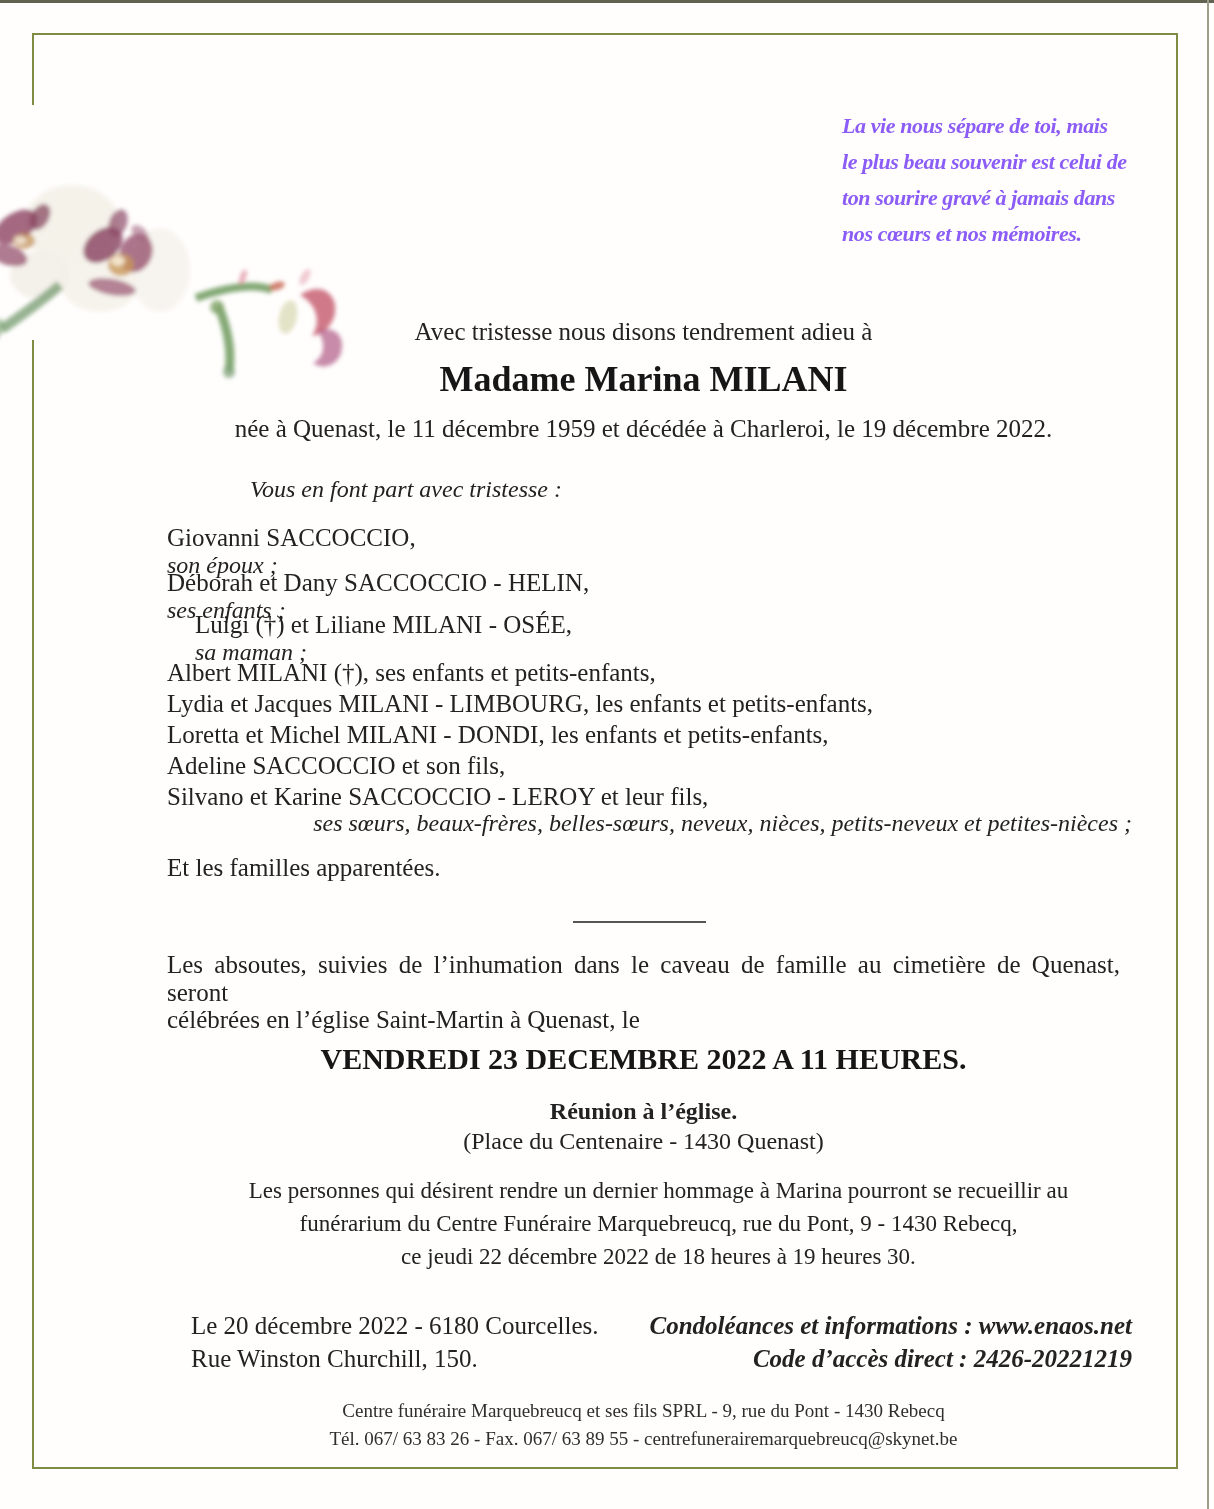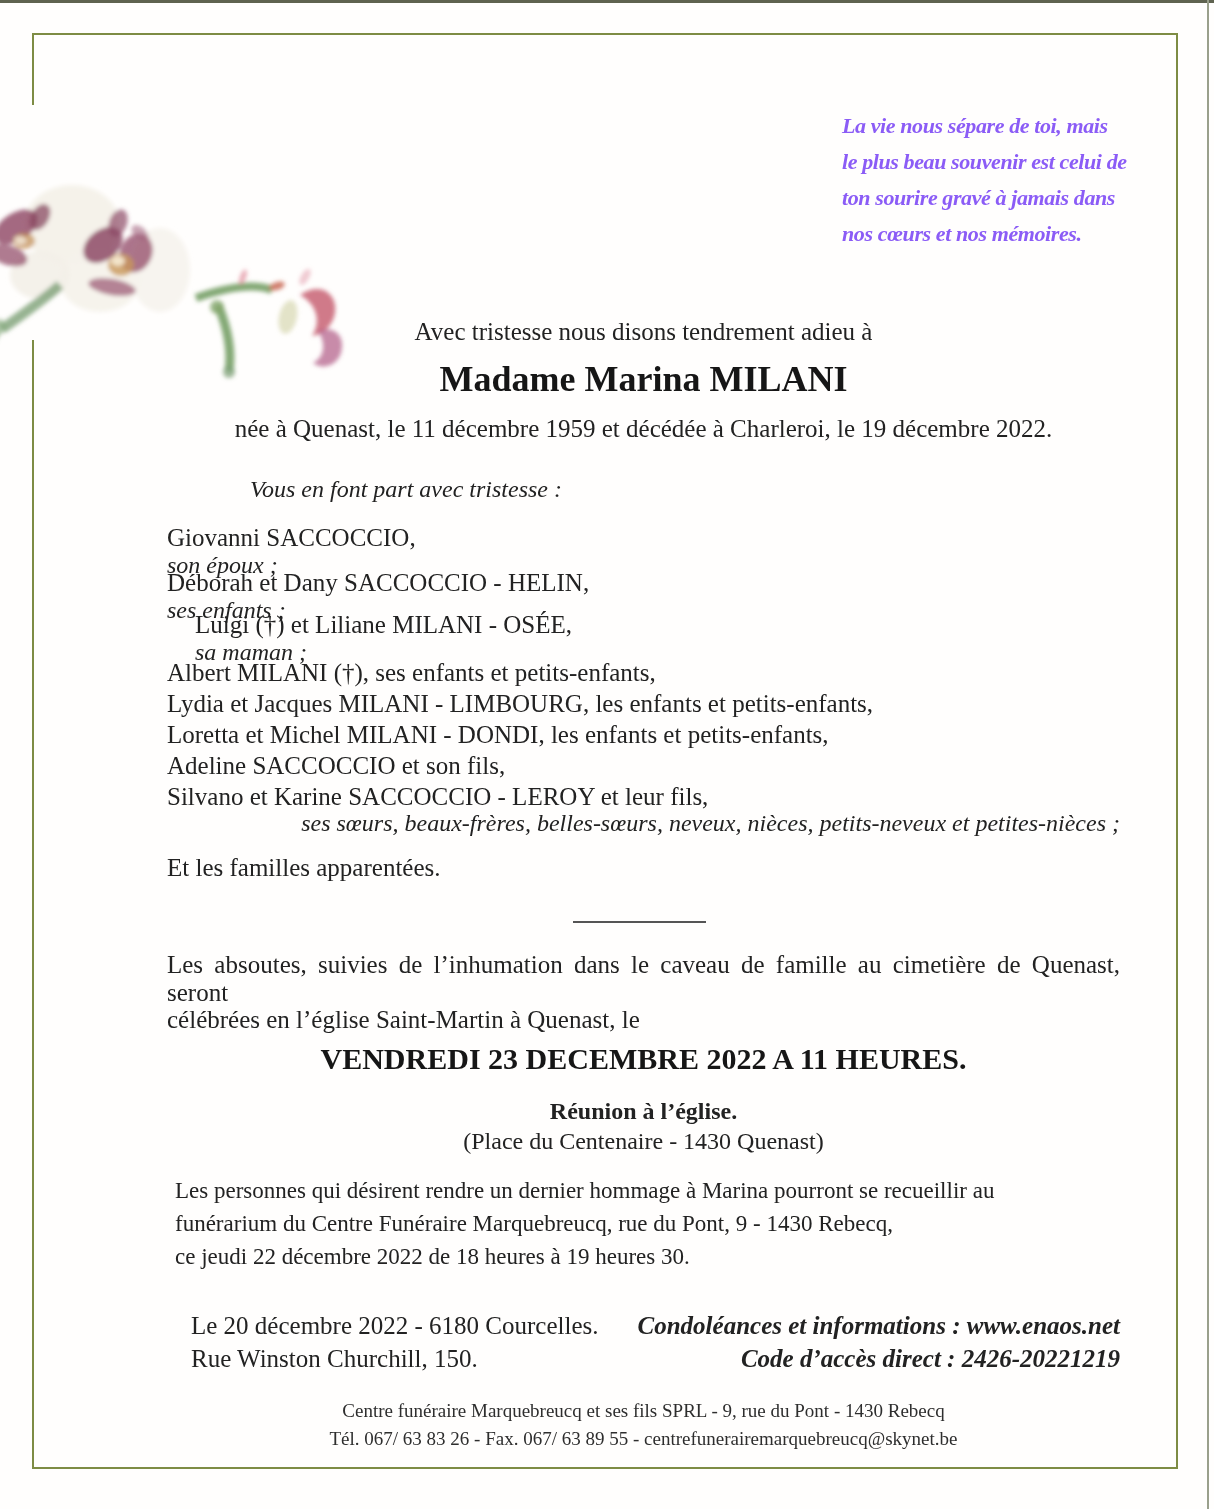--- a/index.html
+++ b/index.html
@@ -14,21 +14,21 @@
   }
   .edge-top{position:absolute;left:0;top:0;width:100%;height:3px;background:var(--edge_top,#5f6350);z-index:1;}
   .edge-right{position:absolute;top:0;right:5px;width:2px;height:100%;background:var(--edge_right,#9aa08c);z-index:1;}
   .frame{position:absolute;inset:33px 36px 40px 32px;border:2px solid var(--frame,#7e8c44);z-index:1;}
   .flower-wrap{position:absolute;left:0;top:105px;width:390px;height:235px;background:#fffefd;z-index:2;}
   .flower-wrap svg{position:absolute;left:0;top:0;overflow:visible;}
   .content{position:absolute;left:167px;top:0;width:953px;height:100%;z-index:3;}
   .abs{position:absolute;}
   .nowrap{white-space:nowrap;}
   .center{left:0;width:100%;text-align:center;}
-  .right{left:0;width:100%;text-align:right;}
+  .right{left:12px;width:100%;text-align:right;}
   .quote{
     position:absolute;left:812px;top:108px;width:340px;z-index:3;
     font-size:22px;font-weight:bold;font-style:italic;line-height:36px;
     letter-spacing:-0.4px;color:#8b5cf6;margin-left:30px;
   }
   .intro{top:318px;font-size:25px;}
   .deceased{top:358px;font-size:36px;font-weight:bold;color:#161616;}
   .lifedates{top:415px;font-size:25px;}
   .notify{top:476px;left:83px;font-size:24px;font-style:italic;}
   .famrow{left:0;right:0;display:flex;justify-content:space-between;align-items:baseline;flex-direction:column;}
@@ -37,21 +37,21 @@
   .siblings{top:657px;left:0;width:100%;font-size:25px;line-height:31px;}
   .sibrel{top:810px;font-size:24px;font-style:italic;}
   .related{top:854px;left:0;font-size:25px;}
   .divider{top:921px;left:406px;width:133px;height:2px;background:var(--divider,#555);}
   .cer1{top:951px;left:0;width:100%;font-size:25px;text-align:justify;}
   .cer1::after{content:"";display:inline-block;width:100%;height:0;}
   .cer2{top:991px;left:0;font-size:25px;margin-top:15px;}
   .cerdate{top:1042px;font-size:30px;font-weight:bold;color:#161616;}
   .meeting{top:1098px;font-size:24px;font-weight:bold;}
   .place{top:1128px;font-size:24px;}
-  .visit{left:8px;width:100%;font-size:23px;text-align:left;}
+  .visit{left:15px;width:100%;font-size:23px;text-align:center;}
   .issued{font-size:25px;left:0;margin-left:24px;}
   .cond{font-size:25px;font-weight:bold;font-style:italic;}
   .footer{font-size:19px;color:#2e2e2e;}
 </style>
 </head>
 <body>
 
 <div class="page">
 
   <div class="edge-top"></div>

